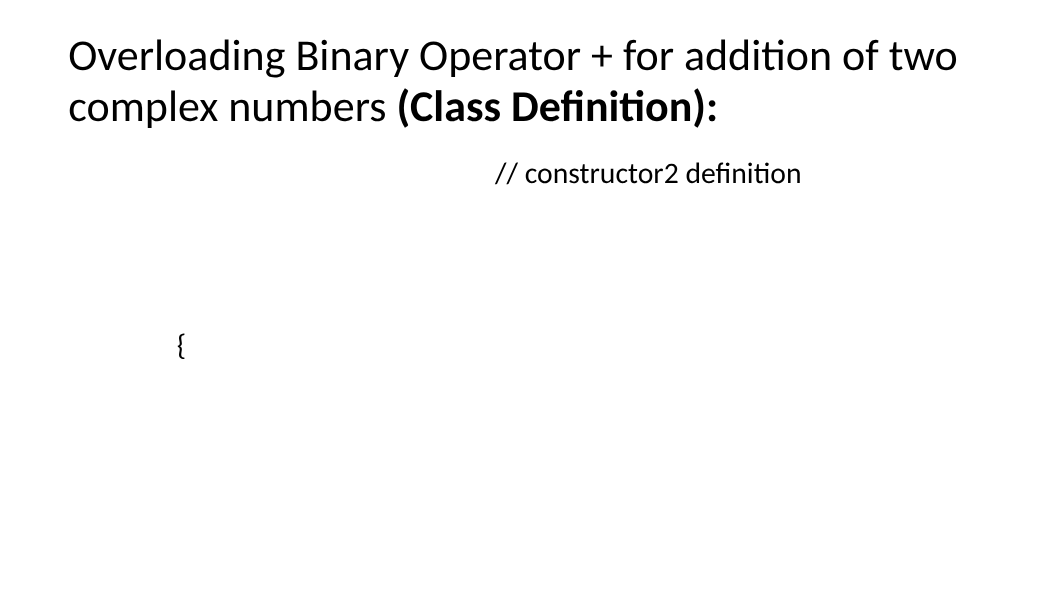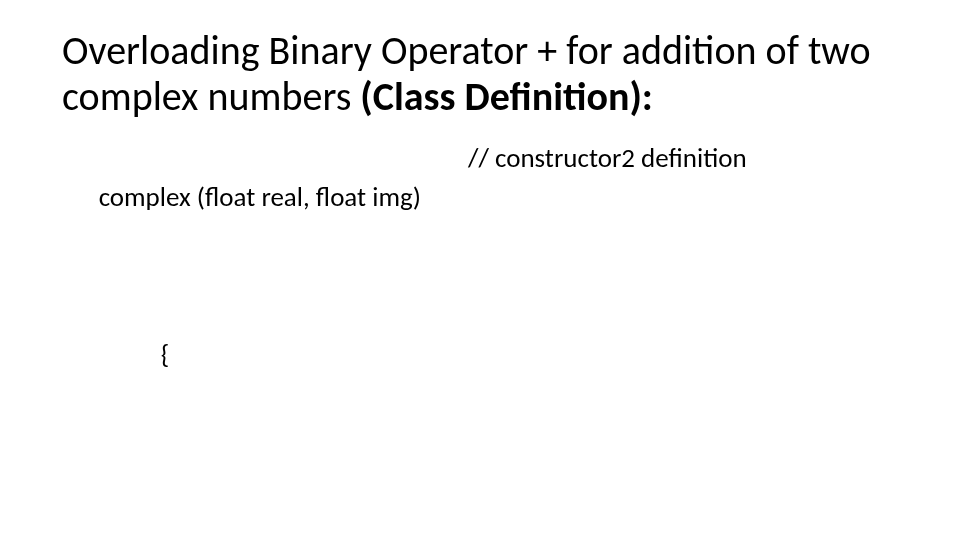--- a/index.html
+++ b/index.html
@@ -33,39 +33,38 @@
     line-height: 1.45;
     font-weight: 400;
   }
   .line {
     position: relative;
     white-space: pre;
     min-height: 1.45em;
   }
   .comment {
     position: absolute;
-    left: 406px;
+    left: 388px;
     top: 0;
   }
   .ind1 { padding-left: 62px; }
   .ind2 { padding-left: 138px; }
 </style>
 </head>
 <body>
 
 <div class="slide">
 
   <h1 class="title">
     <span>Overloading Binary Operator + for addition of two complex numbers </span><span class="emph">(Class Definition):</span>
   </h1>
 
   <div class="body">
 
     <div class="line">
-      <span>complex (float real, float img)</span>
       <span class="comment">// constructor2 definition</span>
     </div>
 
     <div class="line ind1">
       <span>{</span>
     </div>
 
 
     <div class="line ind2">
       

